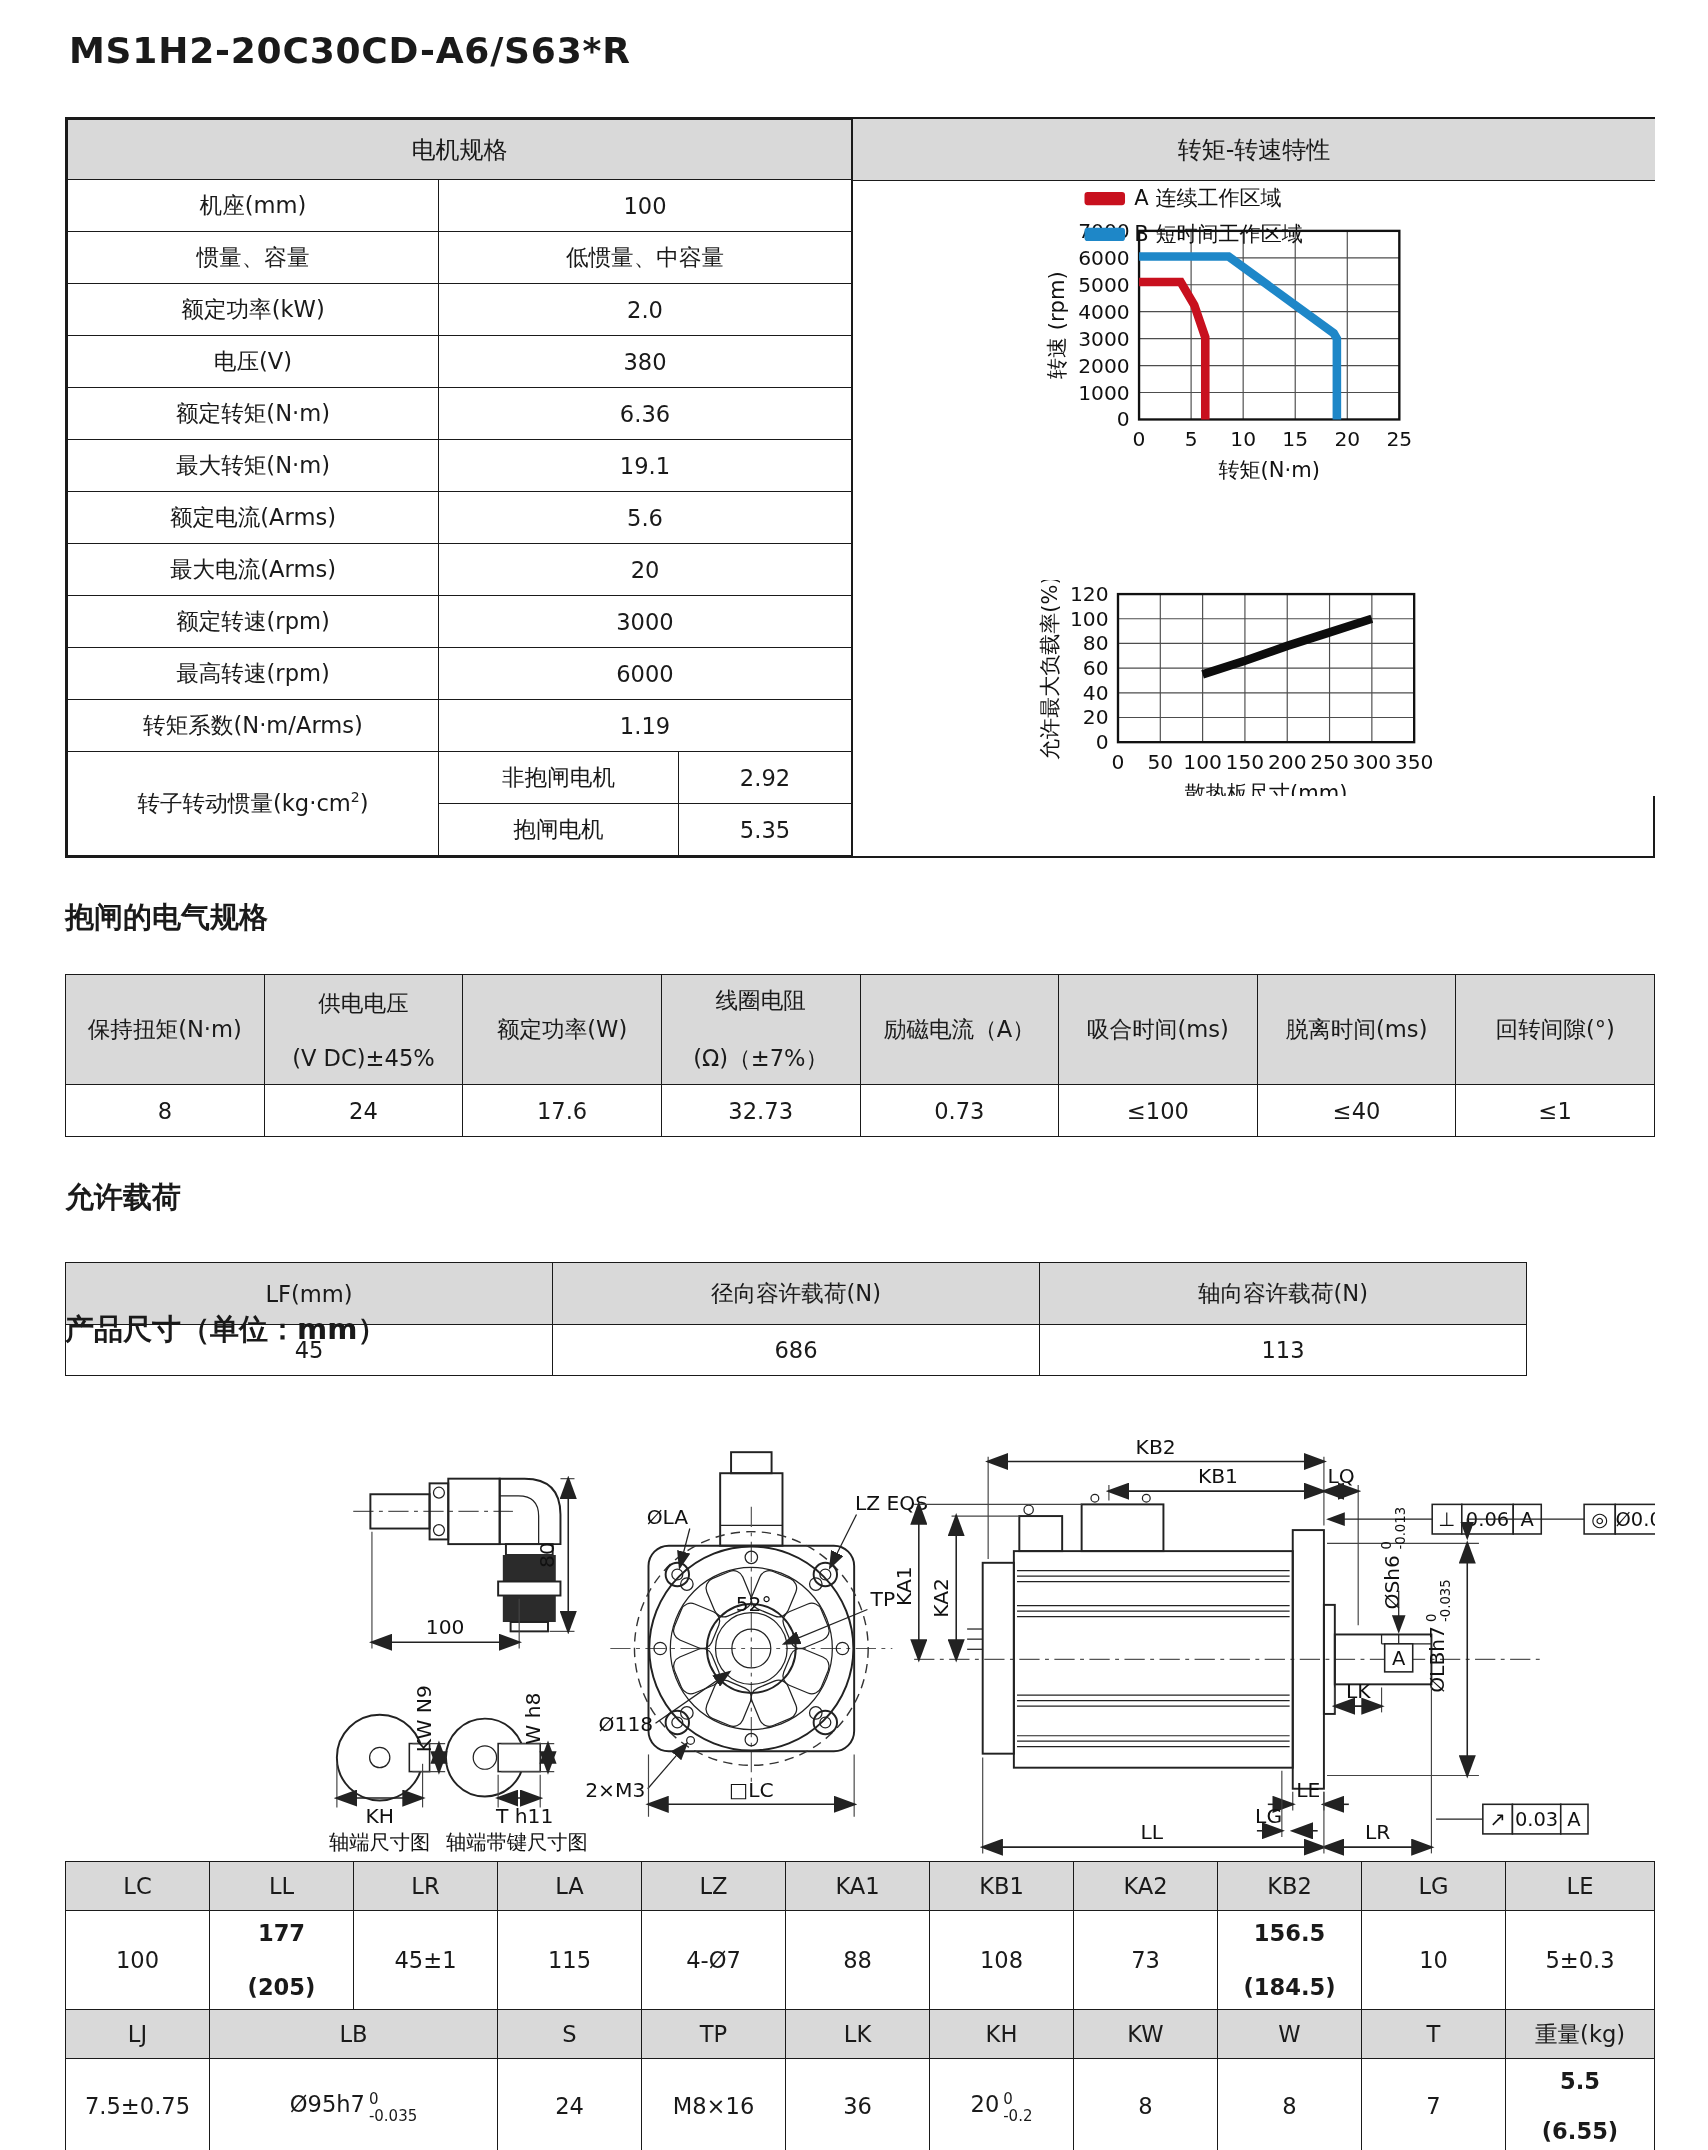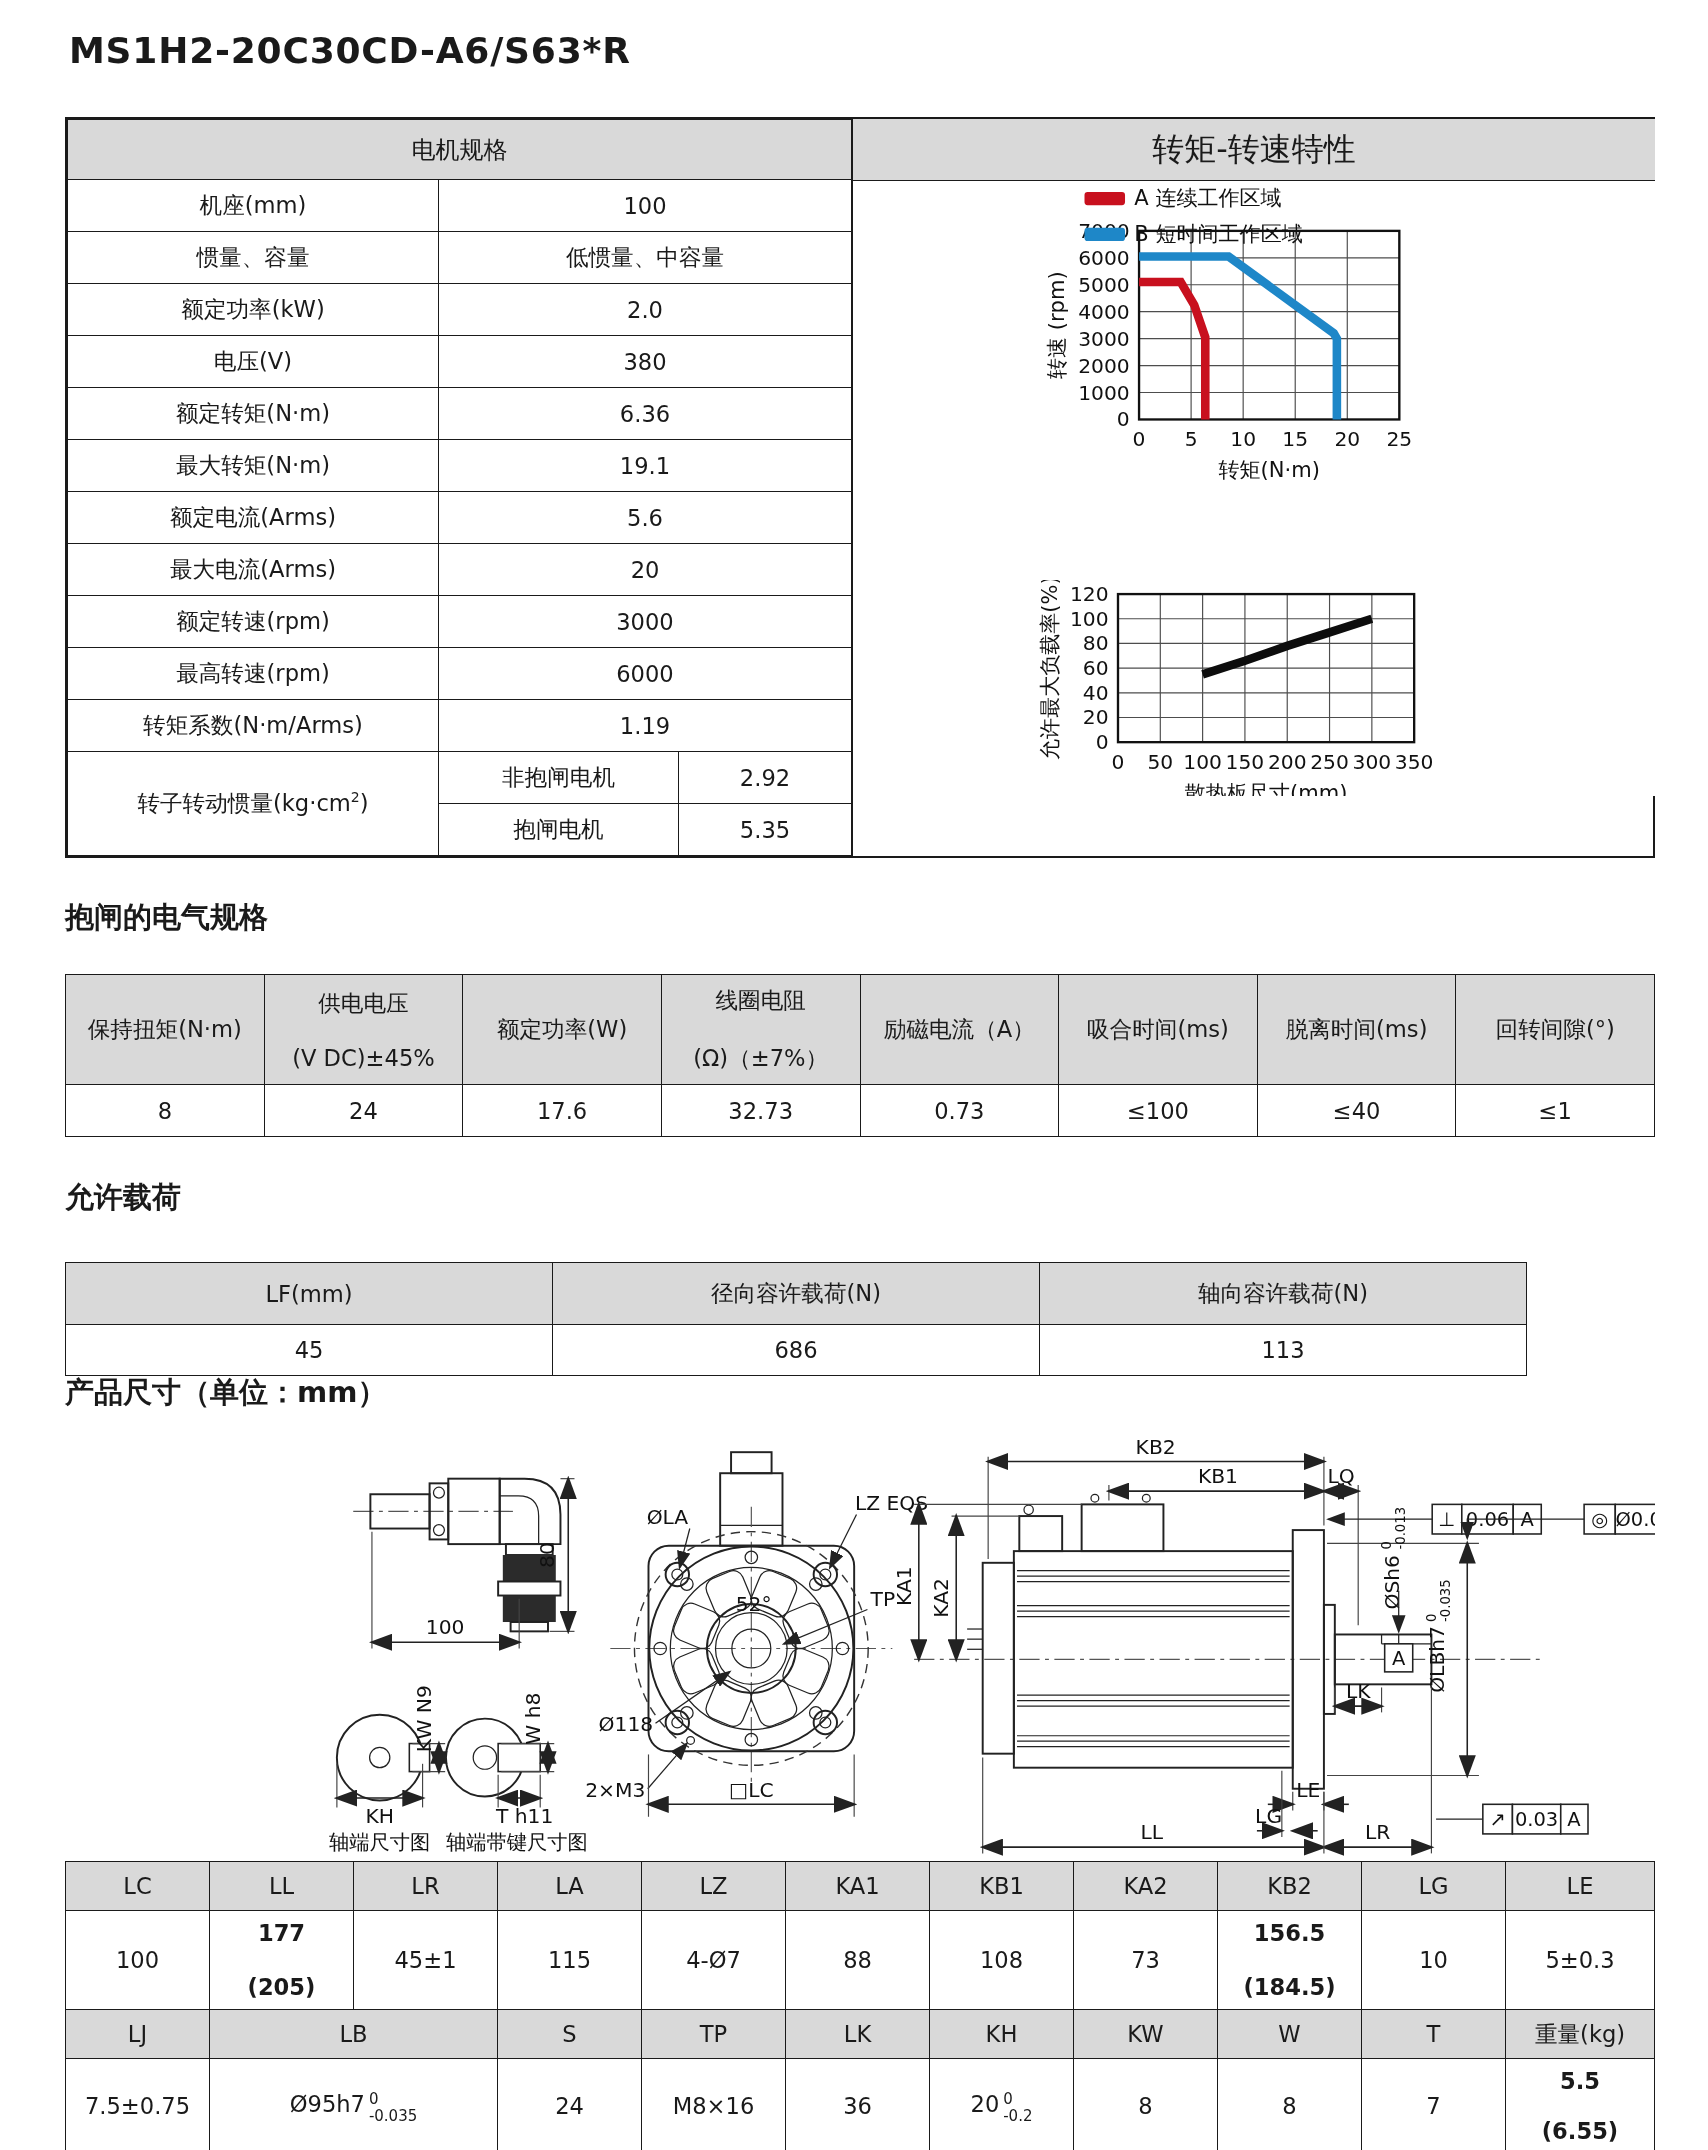--- a/index.html
+++ b/index.html
@@ -7,21 +7,21 @@
   .abs{position:absolute;}
   .page-title{left:69px;top:30px;font-size:36px;font-weight:bold;letter-spacing:0.8px;}
   .sec-heading{left:65px;font-size:29px;font-weight:bold;}
   
   .main-block{left:65px;top:117px;width:1590px;height:741px;display:flex;border:2.3px solid #1a1a1a;box-sizing:border-box;}
   table{border-collapse:collapse;table-layout:fixed;}
   td{border:1.6px solid #1a1a1a;text-align:center;vertical-align:middle;font-size:22.6px;padding:0;}
   .spec-table{width:784px;height:100%;}
   .spec-table td.hdr{background:#d9d9d9;font-size:24px;font-weight:500;height:59px;}
   .right-panel{flex:1;display:flex;flex-direction:column;position:relative;}
-  .band{height:62px;background:#d9d9d9;border-bottom:1.6px solid #1a1a1a;display:flex;align-items:center;justify-content:center;font-size:32px;font-weight:500;box-sizing:border-box;}
+  .band{height:62px;background:#d9d9d9;border-bottom:1.6px solid #1a1a1a;display:flex;align-items:center;justify-content:center;font-size:24px;font-weight:500;box-sizing:border-box;}
   .band.b2{border-top:1.6px solid #1a1a1a;}
   .chart-area{position:relative;background:#fff;}
   svg text{fill:#111;}
   .tick{font-size:26px;}
   .axlab{font-size:27px;}
   .leg-text{font-size:27px;}
   .grid{stroke:#4d4d4d;stroke-width:1.5;}
   .plotbox{fill:none;stroke:#111;stroke-width:3;}
   
   .brake-table{left:65px;top:974px;width:1590px;}
@@ -281,21 +281,21 @@
     <td class="h">轴向容许载荷(N)</td>
   </tr>
   <tr>
     <td>45</td>
     <td>686</td>
     <td>113</td>
   </tr>
 </tbody>
   </table>
 
-<div class="abs sec-heading" style="top:1373px;">产品尺寸（单位：mm）</div>
+<div class="abs sec-heading" style="top:1310px;">产品尺寸（单位：mm）</div>
 
 <svg class="abs draw-svg" width="1590" height="421" viewBox="0 0 2041 540">
   <defs>
     <marker id="ae" markerWidth="15" markerHeight="11" refX="13" refY="5.5" orient="auto">
         <path d="M0,0 L15,5.5 L0,11 z" fill="#222"></path>
       </marker>
     <marker id="as" markerWidth="15" markerHeight="11" refX="2" refY="5.5" orient="auto">
         <path d="M15,0 L0,5.5 L15,11 z" fill="#222"></path>
       </marker>
   </defs>

